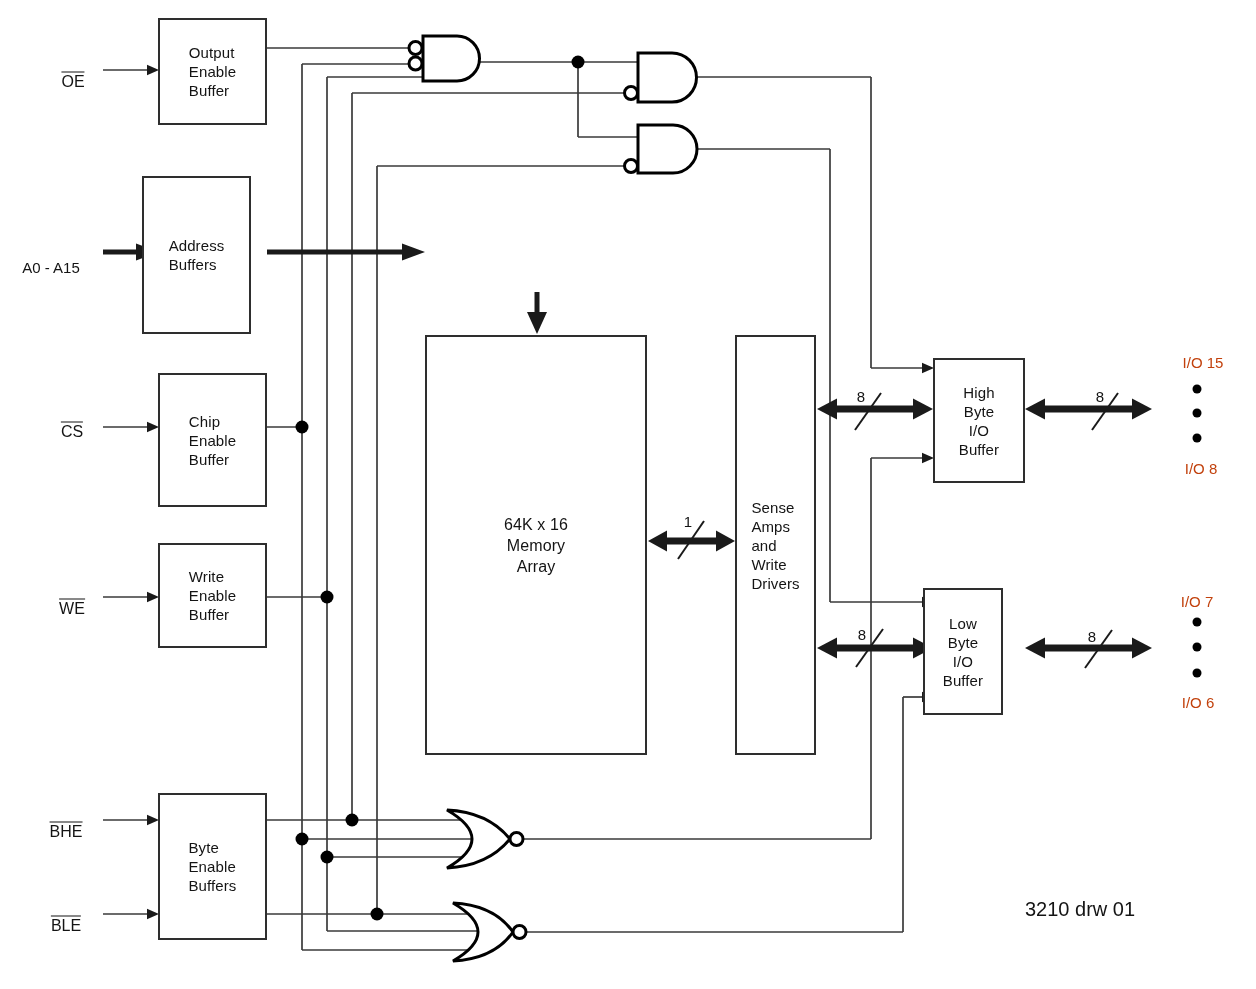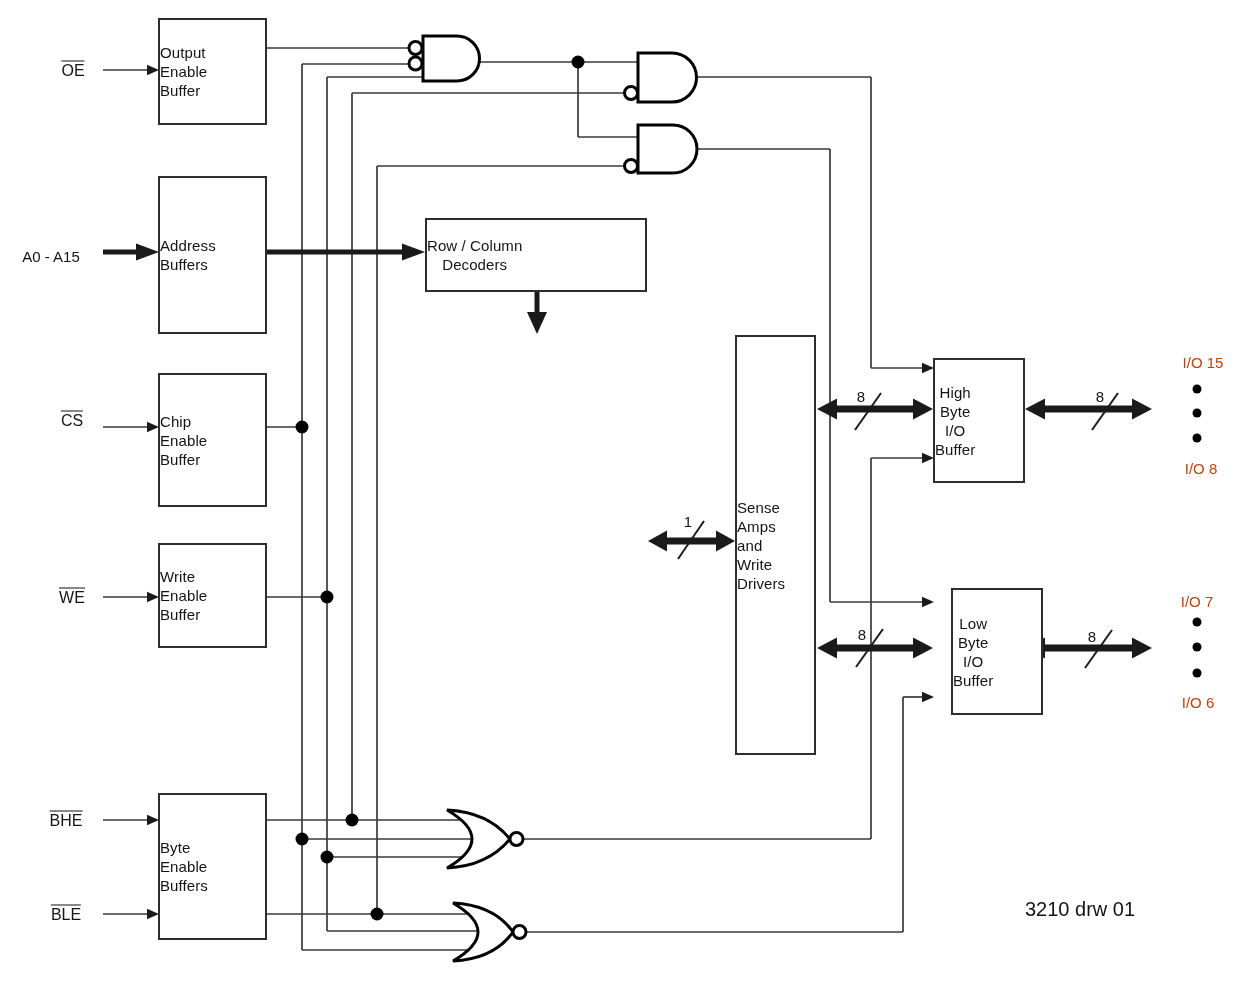--- a/index.html
+++ b/index.html
@@ -3,30 +3,30 @@
 <meta charset="utf-8">
 <style>
   html,body{margin:0;padding:0;background:#ffffff;}
   #stage{
     position:relative;width:1256px;height:989px;background:#ffffff;overflow:hidden;
     font-family:"Liberation Sans","DejaVu Sans",sans-serif;color:#111111;
   }
   #wiring{position:absolute;left:0;top:0;width:1256px;height:989px;}
   .blk{
     position:absolute;border:2px solid #2e2e2e;background:#ffffff;
-    display:flex;align-items:center;box-sizing:border-box;
+    display:flex;align-items:center;justify-content:center;box-sizing:border-box;
   }
   .bl{
     white-space:pre-line;font-size:15px;line-height:19px;color:#141414;
     letter-spacing:0.1px;
   }
   .left .bl{text-align:left;}
   .center .bl{text-align:center;}
   .mem .bl{font-size:16px;line-height:21px;}
-  .sig{position:absolute;transform:translate(-50%,-50%);font-size:16px;color:#141414;white-space:nowrap;}
+  .sig{position:absolute;transform:translate(-50%,-50%);font-size:16px;color:#141414;white-space:nowrap;margin-top:11px;}
   .ovl{display:inline-block;border-top:1.7px solid #141414;padding-top:1px;line-height:1.05;}
   .busw{position:absolute;transform:translate(-50%,-50%);font-size:15px;color:#141414;}
   .iol{position:absolute;transform:translate(-50%,-50%);font-size:15px;color:#c2410c;white-space:nowrap;}
   .drw{position:absolute;transform:translate(-50%,-50%);font-size:20px;color:#141414;white-space:nowrap;}
 </style>
 </head>
 <body>
 
 <div id="stage">
 
@@ -188,57 +188,58 @@
       <circle cx="1197" cy="647" r="4.5"></circle>
       <circle cx="1197" cy="673" r="4.5"></circle>
     </g>
   </svg>
 
   <div class="blk left" style="left:158px;top:18px;width:109px;height:107px">
     <div class="bl">Output
 Enable
 Buffer</div>
   </div>
-  <div class="blk left" style="left:158px;top:176px;width:109px;height:158px">
+  <div class="blk left" style="left:142px;top:176px;width:109px;height:158px">
     <div class="bl">Address
 Buffers</div>
   </div>
   <div class="blk left" style="left:158px;top:373px;width:109px;height:134px">
     <div class="bl">Chip
 Enable
 Buffer</div>
   </div>
   <div class="blk left" style="left:158px;top:543px;width:109px;height:105px">
     <div class="bl">Write
 Enable
 Buffer</div>
   </div>
   <div class="blk left" style="left:158px;top:793px;width:109px;height:147px">
     <div class="bl">Byte
 Enable
 Buffers</div>
   </div>
-  <div class="blk center" style="left:425px;top:218px;width:222px;height:74px">
-    <div class="bl">Row / Column
-Decoders</div>
+  <div class="blk center mem" style="left:425px;top:335px;width:222px;height:420px">
+    <div class="bl">64K x 16
+Memory
+Array</div>
   </div>
   <div class="blk left" style="left:735px;top:335px;width:81px;height:420px">
     <div class="bl">Sense
 Amps
 and
 Write
 Drivers</div>
   </div>
   <div class="blk center" style="left:933px;top:358px;width:92px;height:125px">
     <div class="bl">High
 Byte
 I/O
 Buffer</div>
   </div>
-  <div class="blk center" style="left:951px;top:588px;width:92px;height:127px">
+  <div class="blk center" style="left:923px;top:588px;width:80px;height:127px">
     <div class="bl">Low
 Byte
 I/O
 Buffer</div>
   </div>
 
   <div class="sig" style="left:73px;top:70px">
     <span class="ovl">OE</span>
   </div>
   <div class="sig" style="left:51px;top:256px;font-size:15px">A0 - A15</div>

